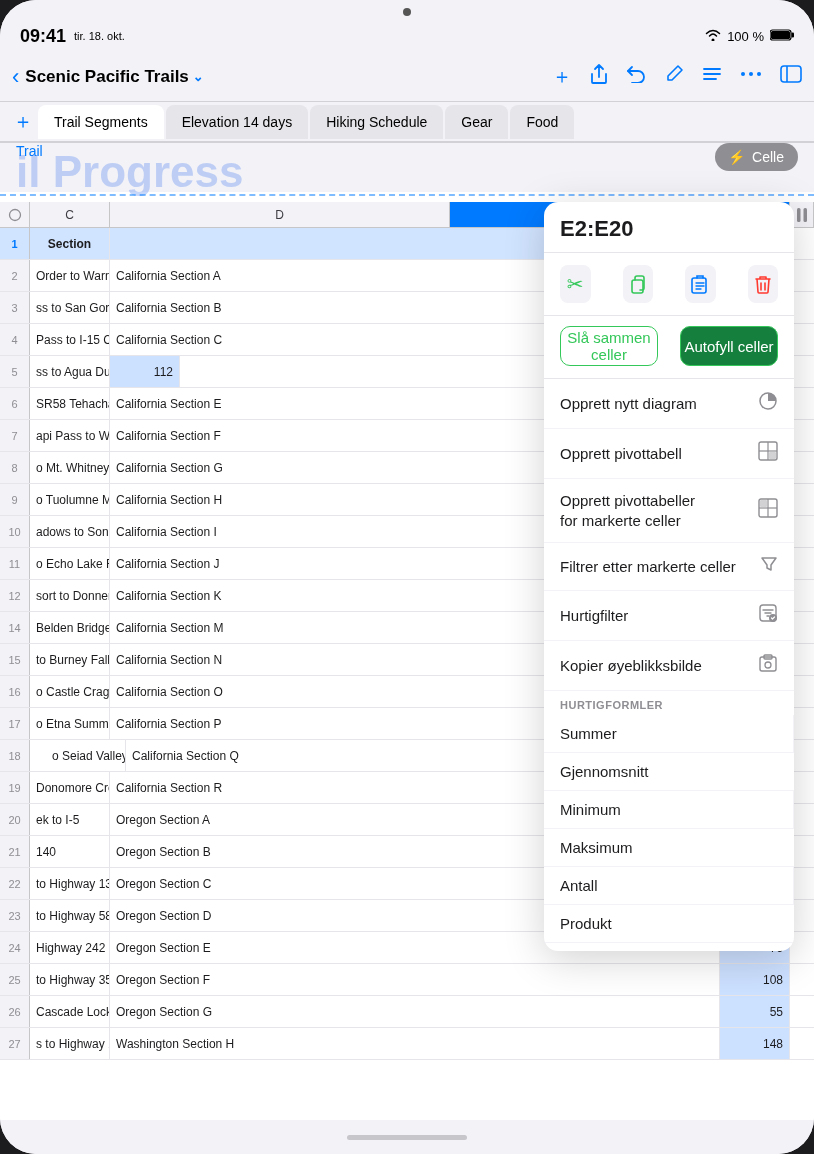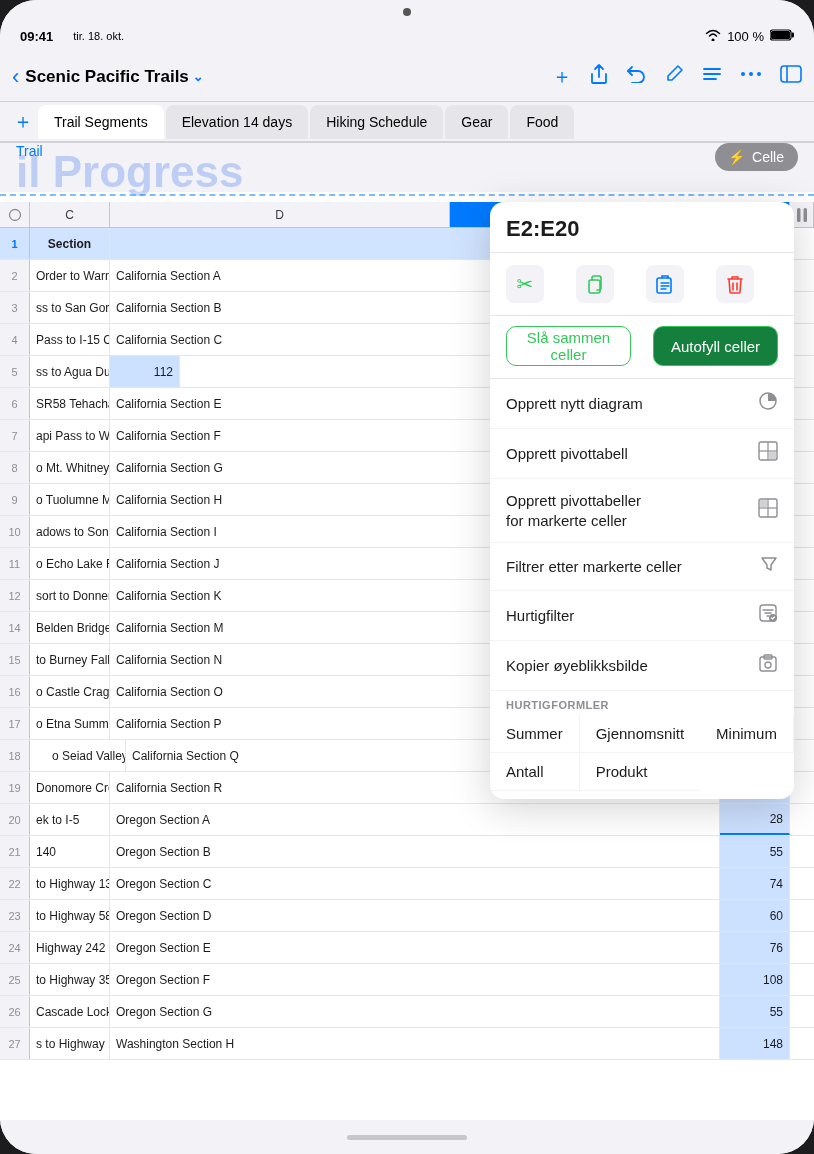--- a/index.html
+++ b/index.html
@@ -26,28 +26,28 @@
     .status-bar {
       height: 32px;
       background: #f2f2f7;
       display: flex;
       align-items: center;
       justify-content: space-between;
       padding: 0 20px;
       flex-shrink: 0;
     }
     .status-bar-time {
-      font-size: 13px;
+      font-size: 18px;
       font-weight: 600;
       color: #000;
     }
     .status-bar-date {
       font-size: 11px;
       color: #000;
-      margin-left: 16px;
+      margin-left: 4px;
     }
     .status-bar-right {
       display: flex;
       align-items: center;
       gap: 6px;
     }
     .status-bar-right span {
       font-size: 12px;
       color: #000;
       font-weight: 500;
@@ -278,21 +278,21 @@
     .pause-cell {
       width: 24px;
       flex-shrink: 0;
       border-right: none;
     }
     
     .context-menu {
       position: absolute;
       top: 60px;
       right: 20px;
-      width: 304px;
+      width: 250px;
       background: #fff;
       border-radius: 14px;
       box-shadow: 0 8px 40px rgba(0,0,0,0.18);
       overflow: hidden;
       z-index: 10;
     }
     .context-menu-header {
       padding: 14px 16px 10px;
       font-size: 22px;
       font-weight: 700;
@@ -369,21 +369,21 @@
     .ctx-section-header {
       padding: 8px 16px 4px;
       font-size: 11px;
       font-weight: 600;
       color: #8e8e93;
       letter-spacing: 0.5px;
       text-transform: uppercase;
     }
     .ctx-formula-grid {
       display: grid;
-      grid-template-columns: 1fr 1fr 1fr 1fr;
+      grid-template-columns: 1fr;
       gap: 0;
       padding: 0 0 8px;
     }
     .ctx-formula-item {
       padding: 10px 16px;
       font-size: 15px;
       color: #1c1c1e;
       cursor: pointer;
       border-bottom: 1px solid #f2f2f7;
     }

